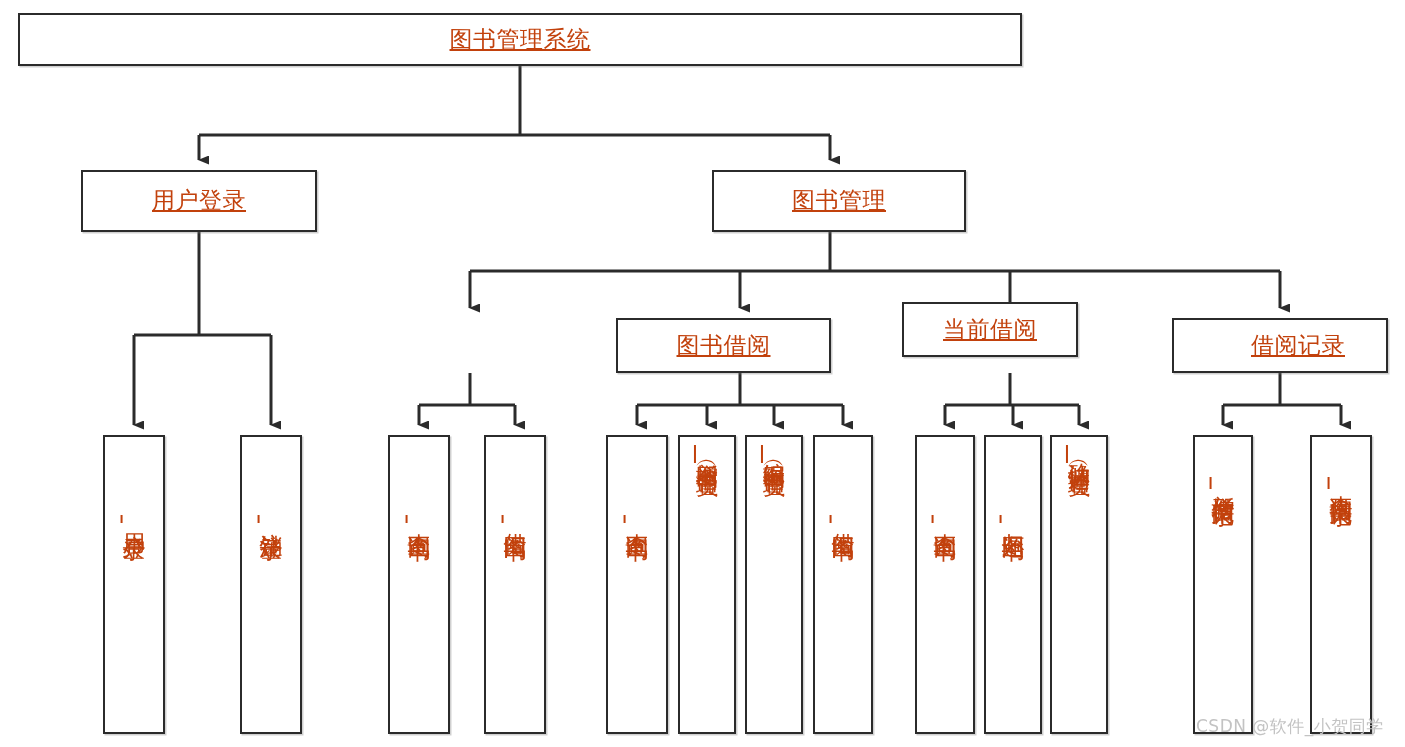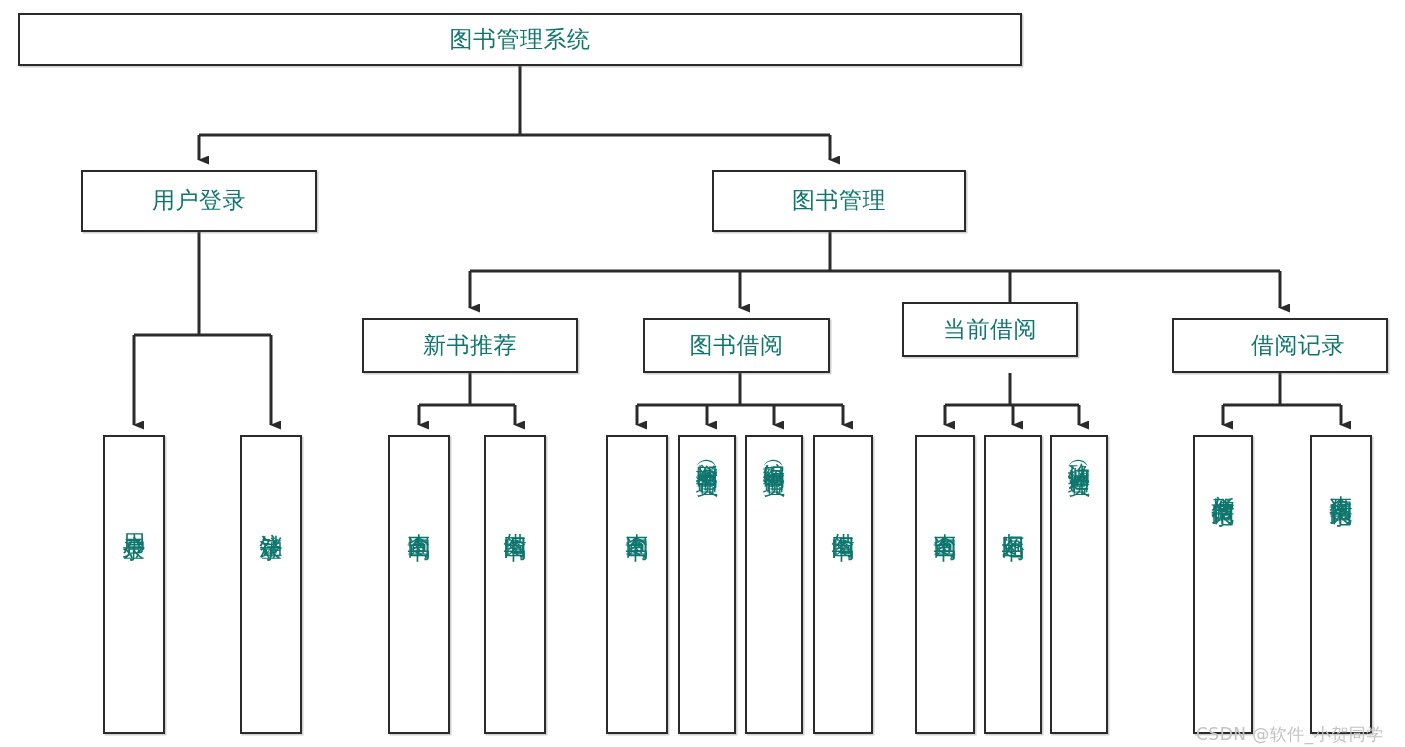--- a/index.html
+++ b/index.html
@@ -33,21 +33,22 @@
     display: flex;
     align-items: center;
     justify-content: center;
     color: #3c3c3c;
     box-shadow: 1.5px 1.5px 0 rgba(120,120,120,0.35);
   }
   .node .label {
     display: block;
     text-align: right;
     line-height: 1.02;
-    color: #0f766e;
+    color: #c2410c;
+    text-decoration: underline;
   }
   .node.horiz .label {
     font-size: 23px;
     letter-spacing: 0.5px;
   }
   .node.root .label {
     font-size: 23px;
   }
   .node.vert {
     align-items: flex-start;
@@ -64,21 +65,20 @@
   }
   .node.vert.tall-text .label {
     font-size: 22px;
   }
   .watermark {
     position: absolute;
     color: #c3c3c3;
     font-size: 17px;
     white-space: nowrap;
     letter-spacing: 0.5px;
-    margin-top: 8px;
   }
 </style>
 </head>
 <body>
 
 <div id="canvas">
 
   <svg class="edges" viewBox="0 0 1405 747">
     <defs>
       <marker id="arrow" markerWidth="9" markerHeight="11" refX="4.5" refY="10" orient="auto" markerUnits="userSpaceOnUse">
@@ -133,24 +133,21 @@
     <span class="label">图书管理系统</span>
   </div>
 
   <div class="node horiz" style="left:81px; top:170px; width:236px; height:62px;">
     <span class="label">用户登录</span>
   </div>
   <div class="node horiz" style="left:712px; top:170px; width:254px; height:62px;">
     <span class="label">图书管理</span>
   </div>
 
-  <div class="node horiz" style="left:362px; top:318px; width:216px; height:55px;">
-    <span class="label">新书推荐</span>
-  </div>
-  <div class="node horiz" style="left:643px; top:318px; width:187px; height:55px;">
+  <div class="node horiz" style="left:616px; top:318px; width:215px; height:55px;">
     <span class="label">图书借阅</span>
   </div>
   <div class="node horiz" style="left:902px; top:302px; width:176px; height:55px;">
     <span class="label">当前借阅</span>
   </div>
   <div class="node horiz" style="left:1172px; top:318px; width:216px; height:55px;padding-left:36px;">
     <span class="label">借阅记录</span>
   </div>
 
   <div class="node vert" style="left:103px; top:435px; width:62px; height:299px; padding-top:78px;">

